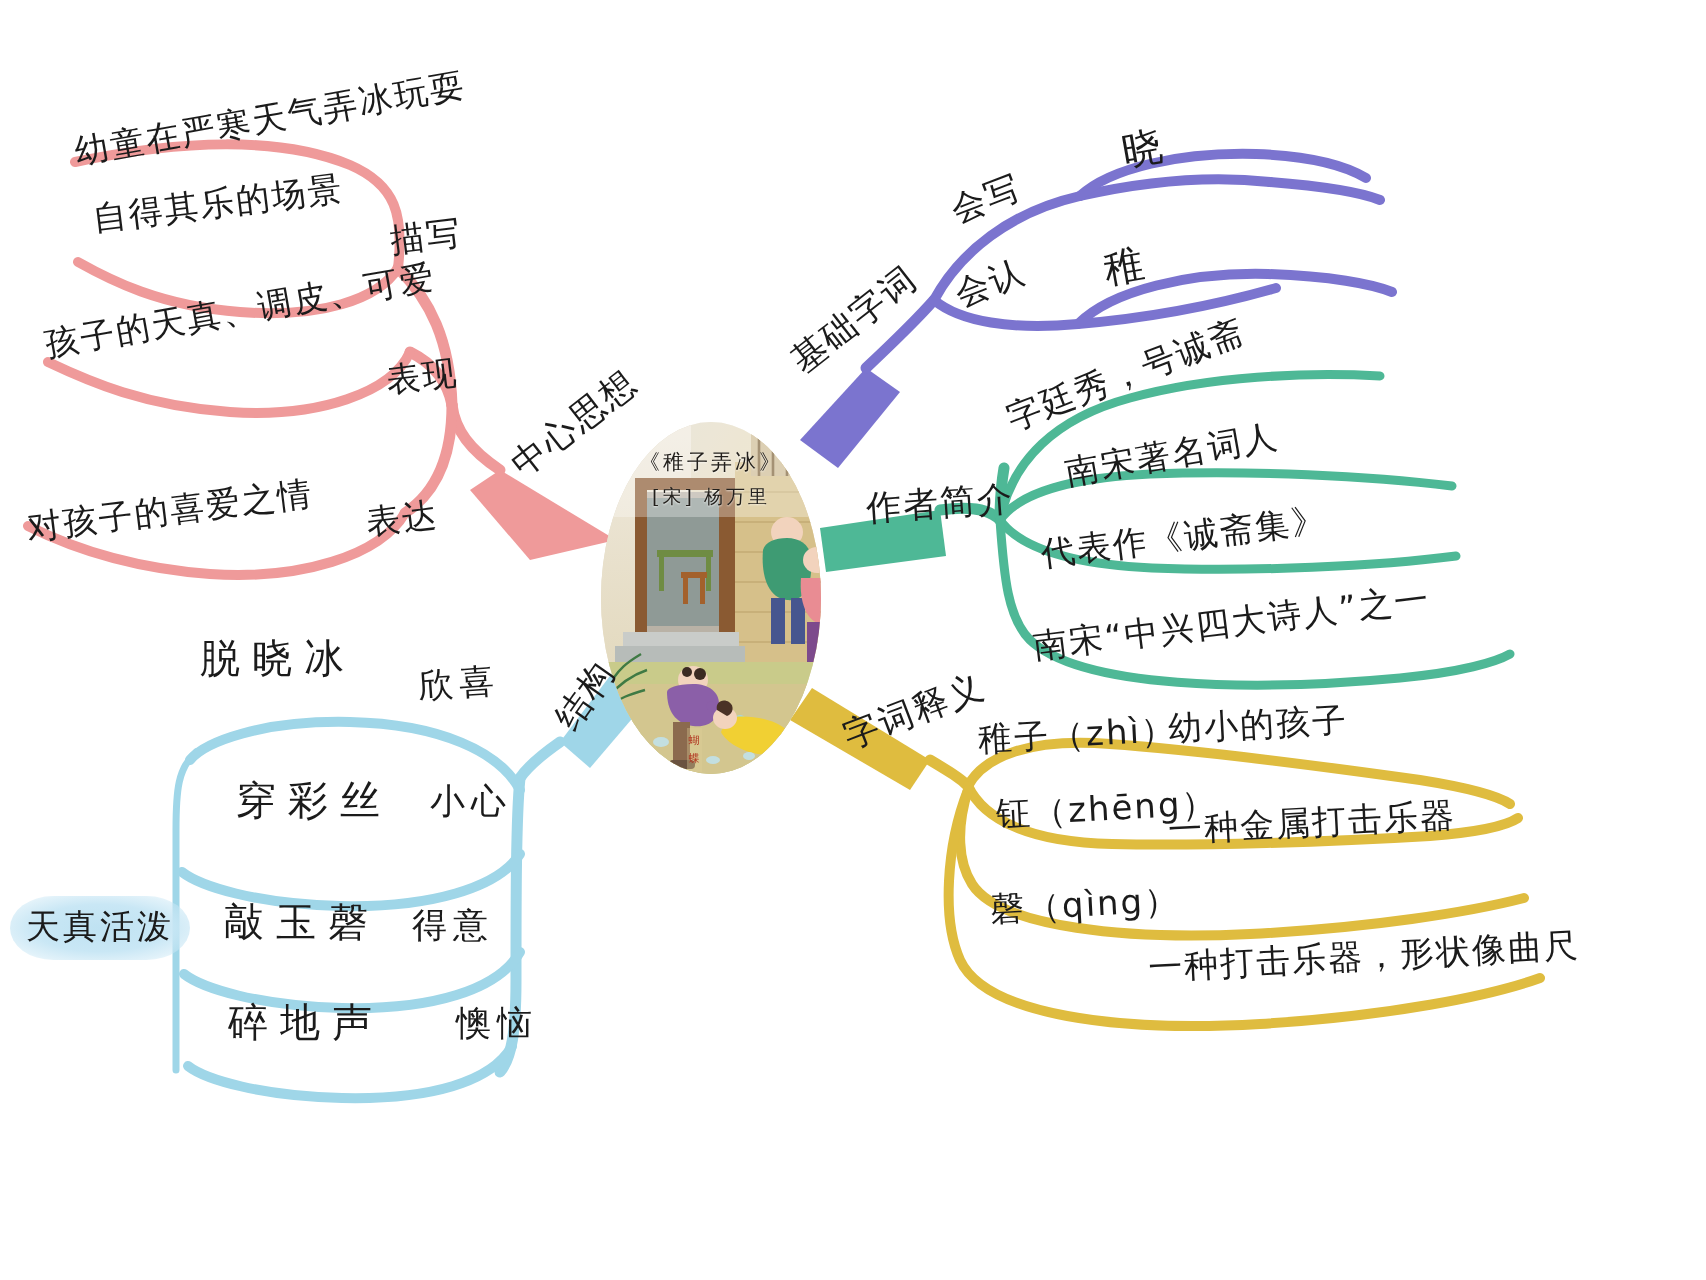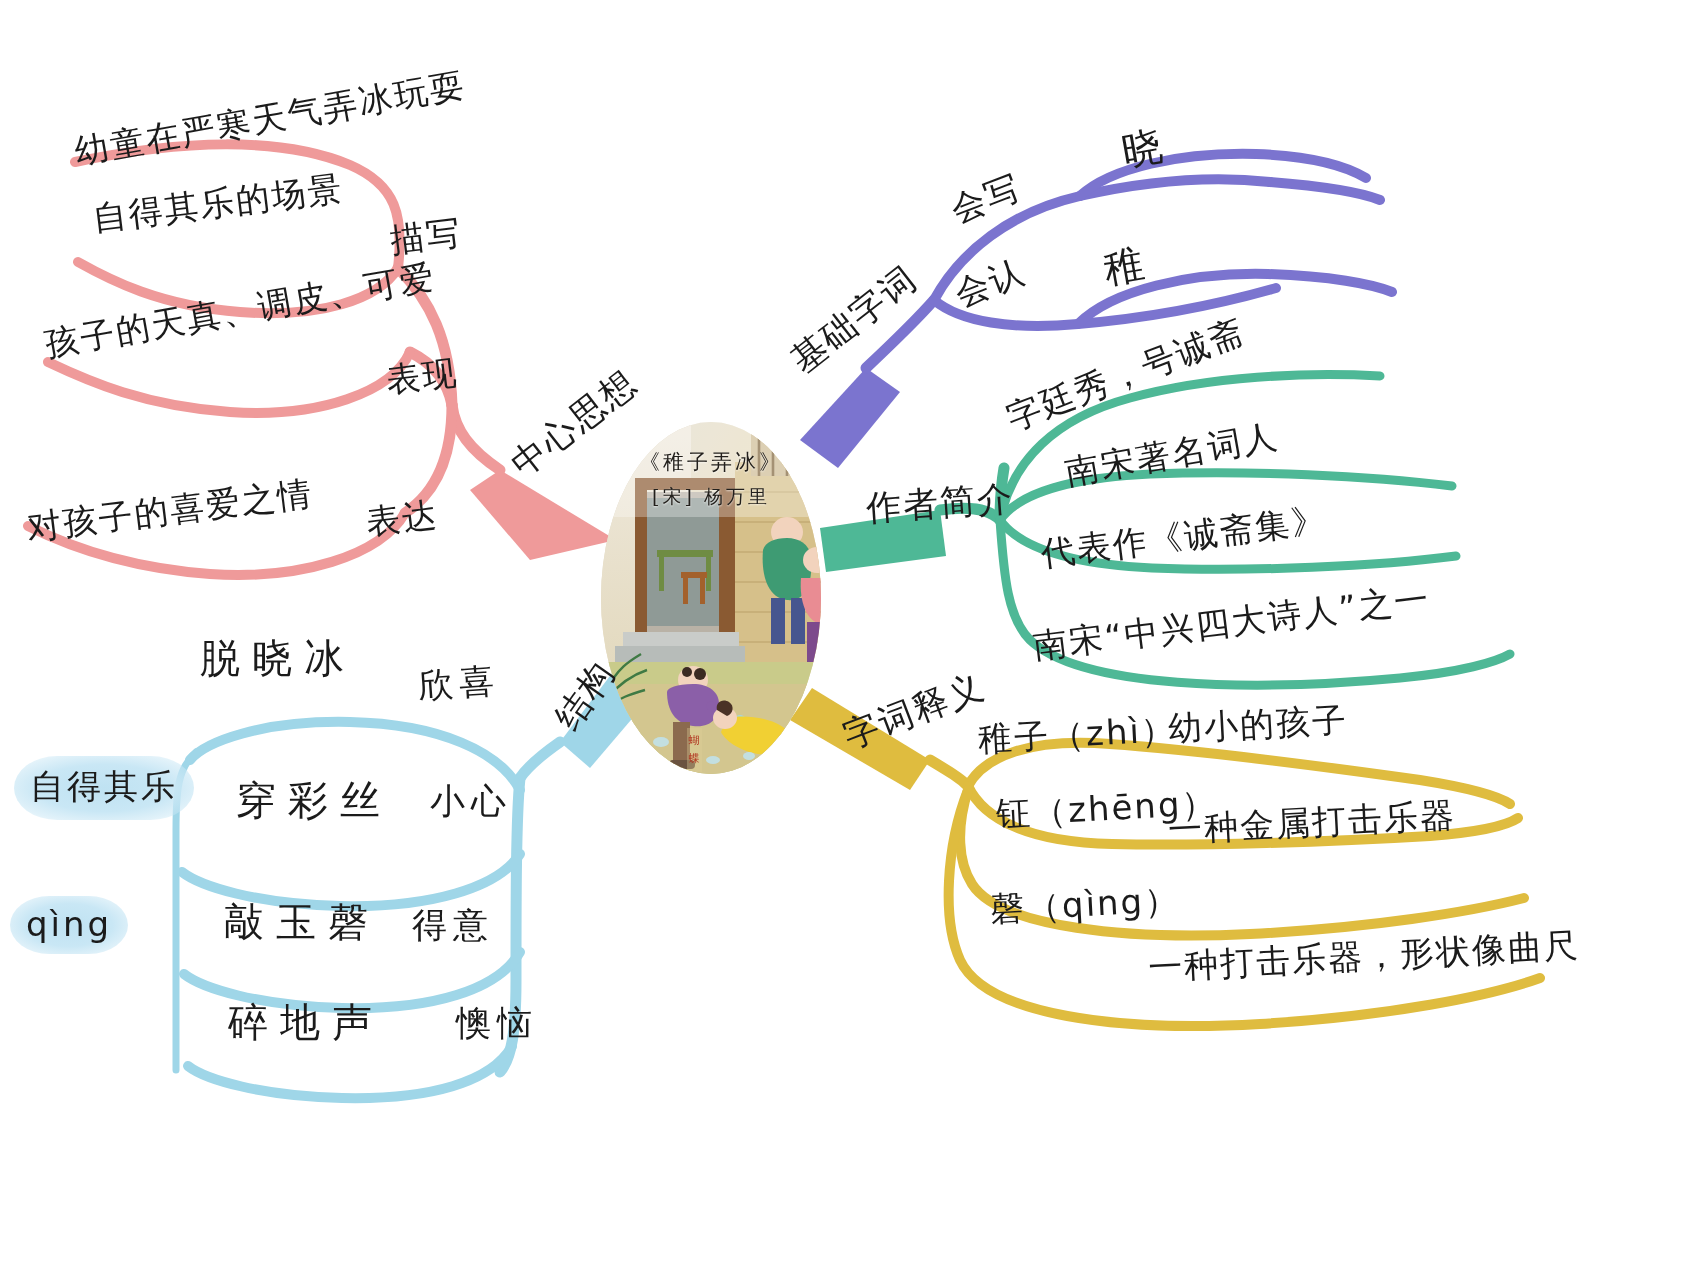--- a/index.html
+++ b/index.html
@@ -258,22 +258,21 @@
   <div class="lbl t-lv2 rot-1" style="left:92px;top:185px;">自得其乐的场景</div>
 
   <div class="lbl t-lv2 rot-1" style="left:386px;top:358px;">表现</div>
   <div class="lbl t-lv2 rot-2" style="left:42px;top:292px;">孩子的天真、调皮、可爱</div>
 
   <div class="lbl t-lv2 rot-1" style="left:366px;top:500px;">表达</div>
   <div class="lbl t-lv2 rot-1" style="left:26px;top:492px;">对孩子的喜爱之情</div>
 
   <div class="lbl t-lv3 rot-5" style="left:548px;top:676px;">结构</div>
 
-  <div class="chip" style="left:14px;top:756px;">自得其乐</div>
-  <div class="chip" style="left:10px;top:896px;">qìng</div>
+  <div class="chip" style="left:10px;top:896px;">天真活泼</div>
 
   <div class="lbl t-big" style="left:200px;top:636px;letter-spacing:12px;">脱晓冰</div>
   <div class="lbl t-lv3 rot-6" style="left:418px;top:664px;letter-spacing:6px;">欣喜</div>
 
   <div class="lbl t-big" style="left:236px;top:778px;letter-spacing:12px;">穿彩丝</div>
   <div class="lbl t-lv3" style="left:430px;top:782px;letter-spacing:6px;">小心</div>
 
   <div class="lbl t-big" style="left:224px;top:900px;letter-spacing:12px;">敲玉磬</div>
   <div class="lbl t-lv3" style="left:412px;top:906px;letter-spacing:6px;">得意</div>
 

